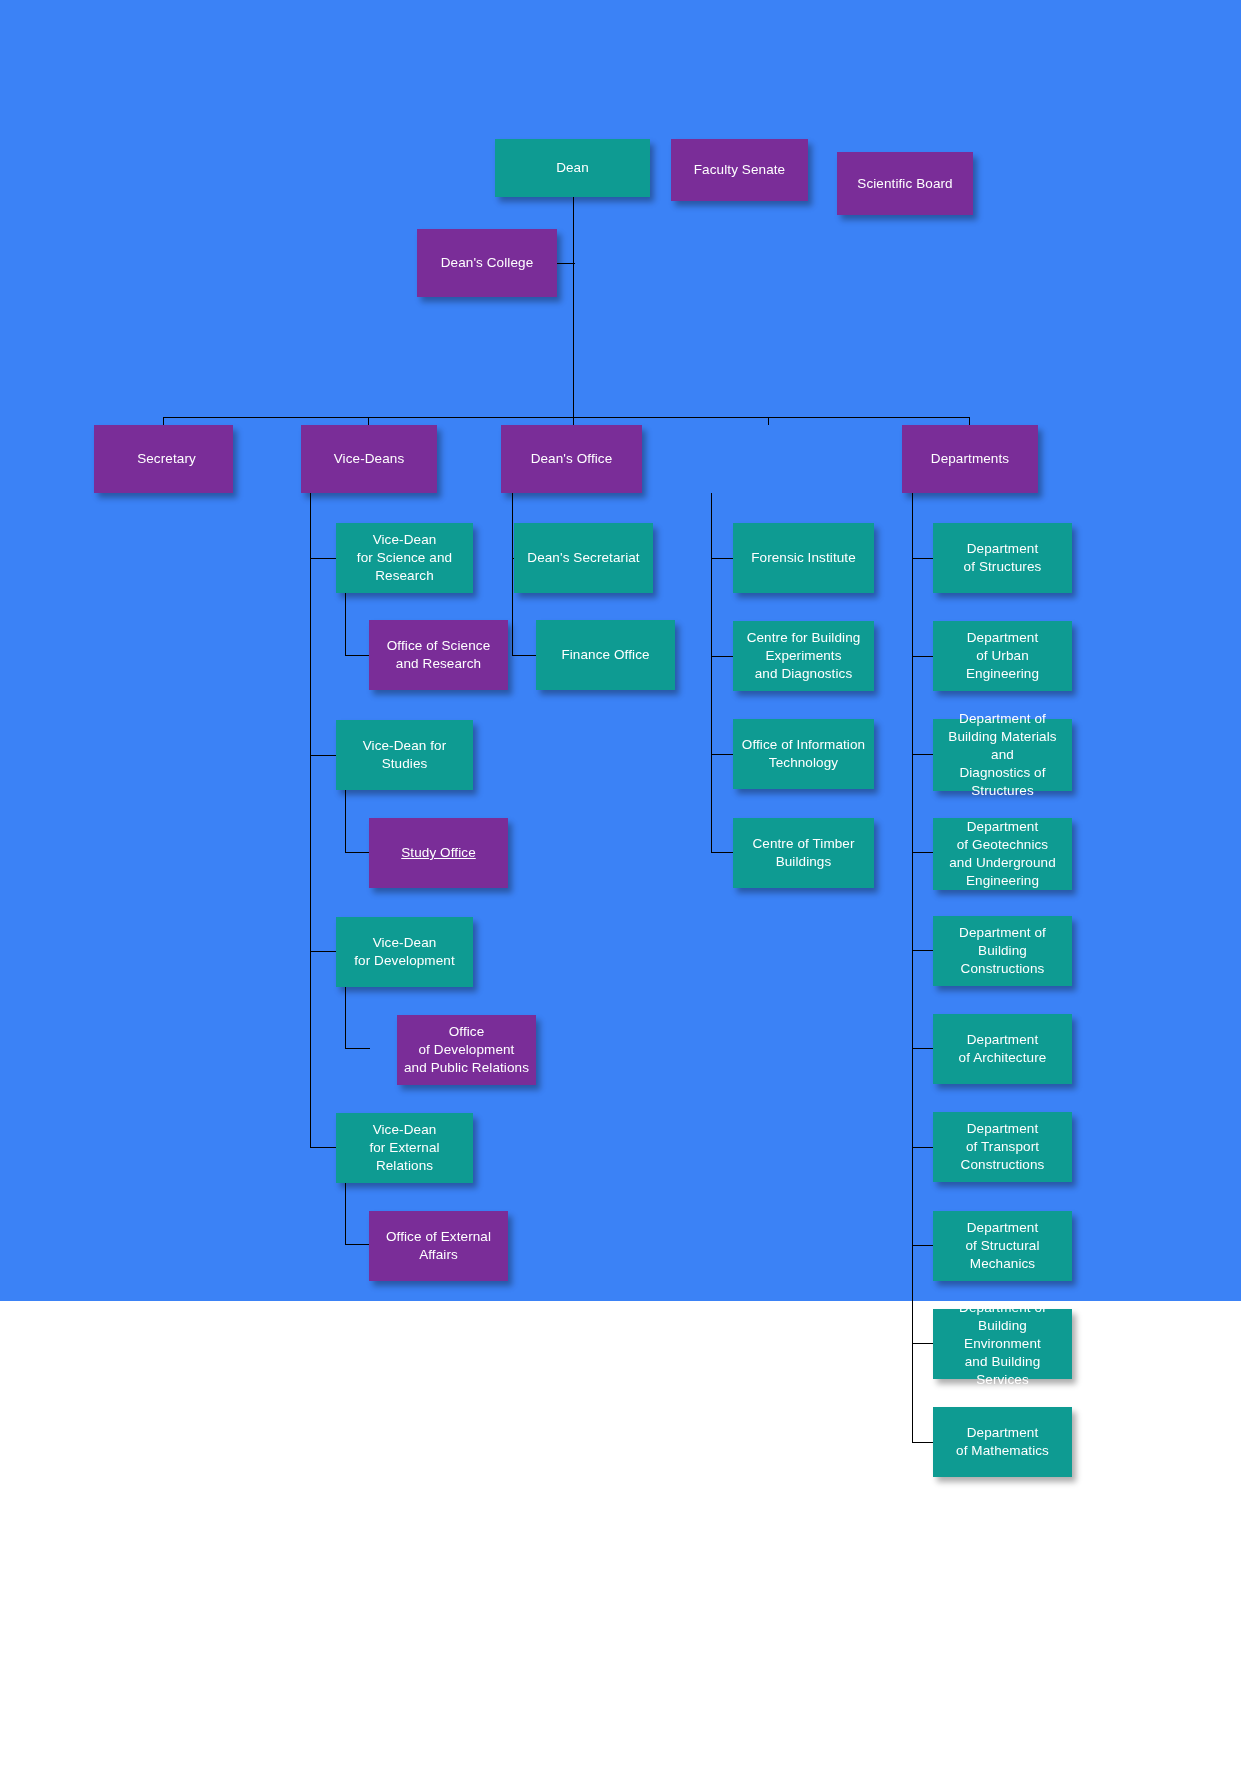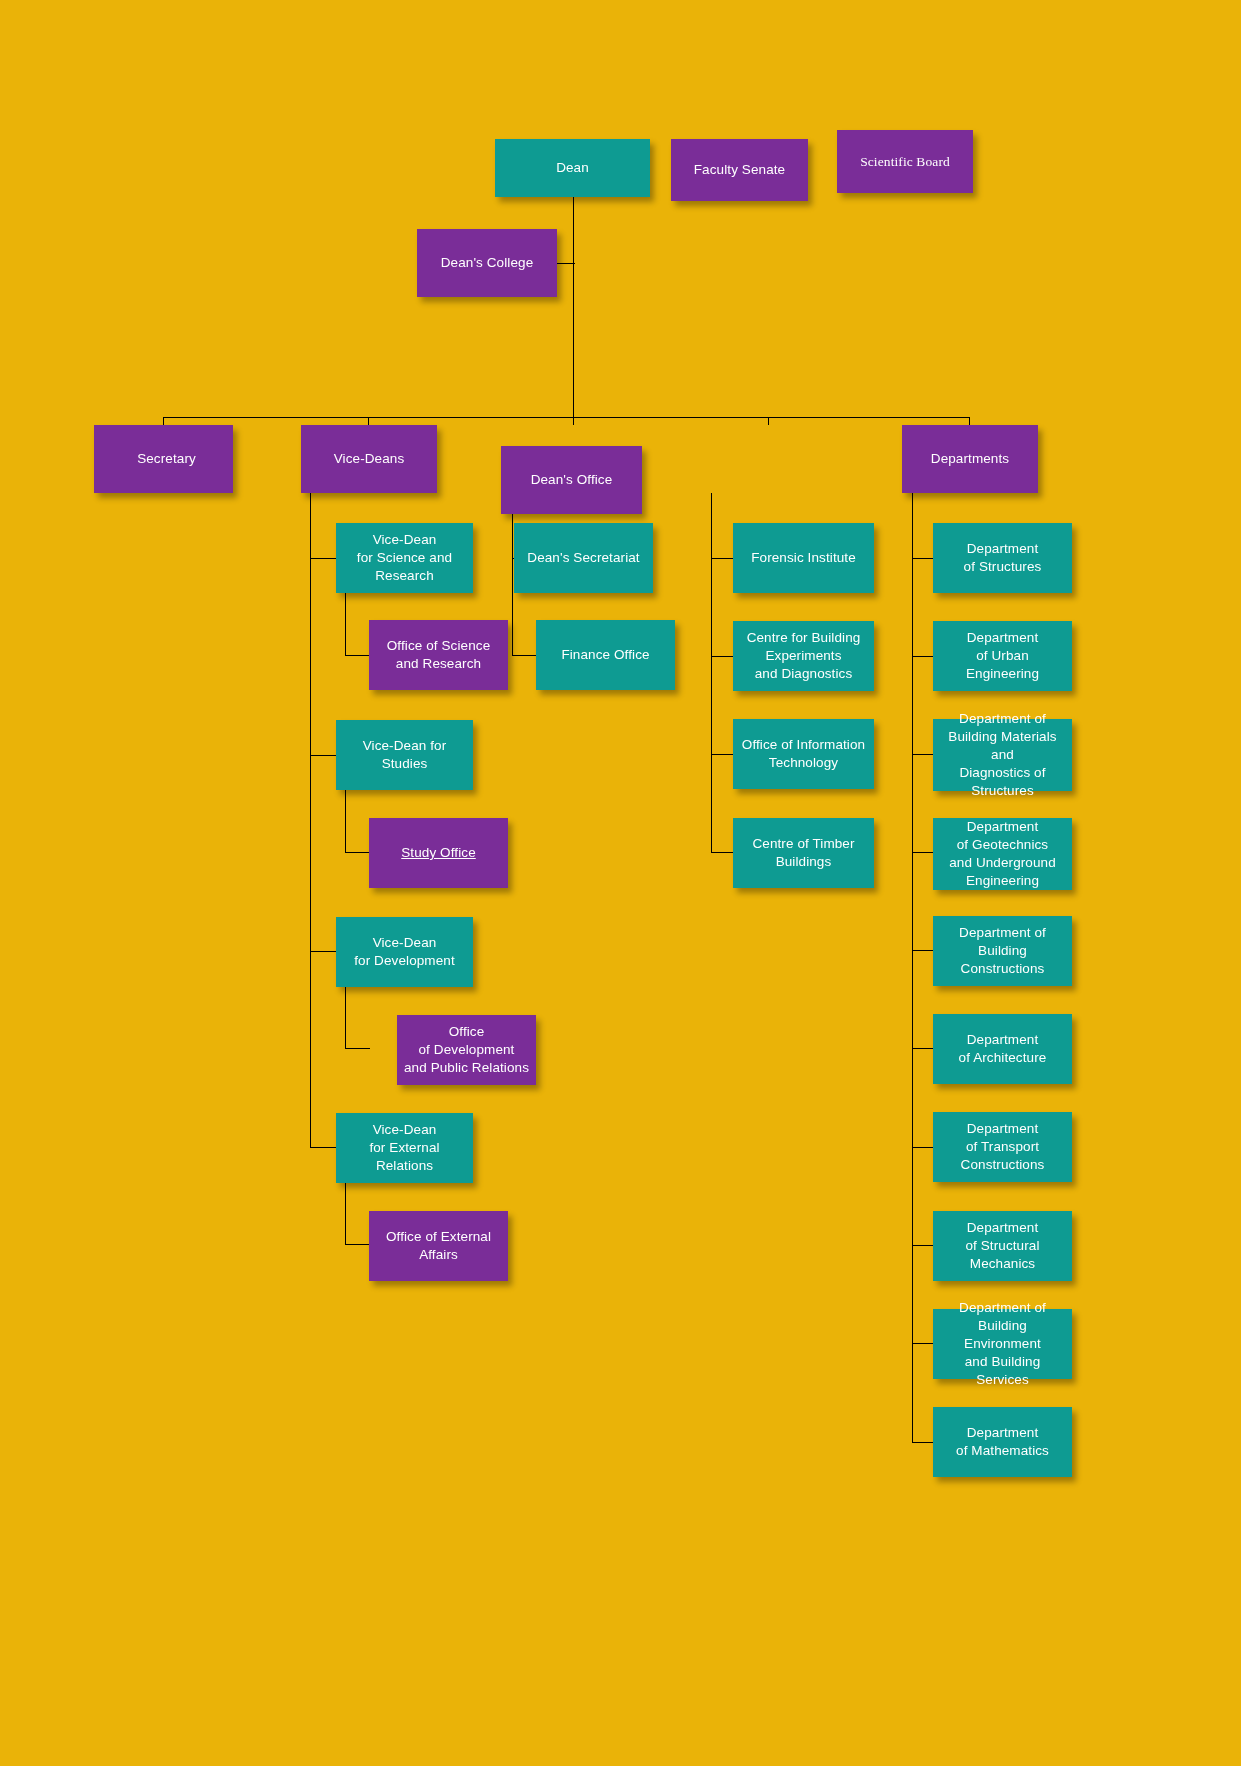--- a/index.html
+++ b/index.html
@@ -5,22 +5,22 @@
   * { box-sizing: border-box; margin: 0; padding: 0; }
   html, body {
     width: 1241px; height: 1766px;
     background: #ffffff;
     font-family: "Liberation Sans", sans-serif;
     overflow: hidden;
   }
   #chart {
     position: relative;
     width: 1241px;
-    height: 1766px;
-    background: #eab308;
+    height: 1301px;
+    background: #3b82f6;
   }
   .node {
     position: absolute;
     display: flex;
     align-items: center;
     justify-content: center;
     text-align: center;
     color: #ffffff;
     font-size: 13.5px;
     line-height: 1.32;
@@ -90,29 +90,29 @@
   <div class="line hline" style="left:912px; top:1048px; width:22px;"></div>
   <div class="line hline" style="left:912px; top:1147px; width:22px;"></div>
   <div class="line hline" style="left:912px; top:1245px; width:22px;"></div>
   <div class="line hline" style="left:912px; top:1343px; width:22px;"></div>
   <div class="line hline" style="left:912px; top:1442px; width:22px;"></div>
 
   <div class="node teal" style="left:495px; top:139px; width:155px; height:58px;">Dean</div>
 
   <div class="node purple" style="left:671px; top:139px; width:137px; height:62px;">Faculty Senate</div>
 
-  <div class="node purple" style="left:837px; top:130px; width:136px; height:63px;font-family:Liberation Serif, serif;">Scientific Board</div>
+  <div class="node purple" style="left:837px; top:152px; width:136px; height:63px;">Scientific Board</div>
 
   <div class="node purple" style="left:417px; top:229px; width:140px; height:68px;">Dean's College</div>
 
   <div class="node purple" style="left:94px; top:425px; width:139px; height:68px;padding-left:12px;">Secretary</div>
 
   <div class="node purple" style="left:301px; top:425px; width:136px; height:68px;">Vice-Deans</div>
 
-  <div class="node purple" style="left:501px; top:446px; width:141px; height:68px;">Dean's Office</div>
+  <div class="node purple" style="left:501px; top:425px; width:141px; height:68px;">Dean's Office</div>
 
 
   <div class="node purple" style="left:902px; top:425px; width:136px; height:68px;">Departments</div>
 
   <div class="node teal" style="left:336px; top:523px; width:137px; height:70px;">Vice-Dean
 for Science and
 Research</div>
   <div class="node purple" style="left:369px; top:620px; width:139px; height:70px;">Office of Science
 and Research</div>
 

